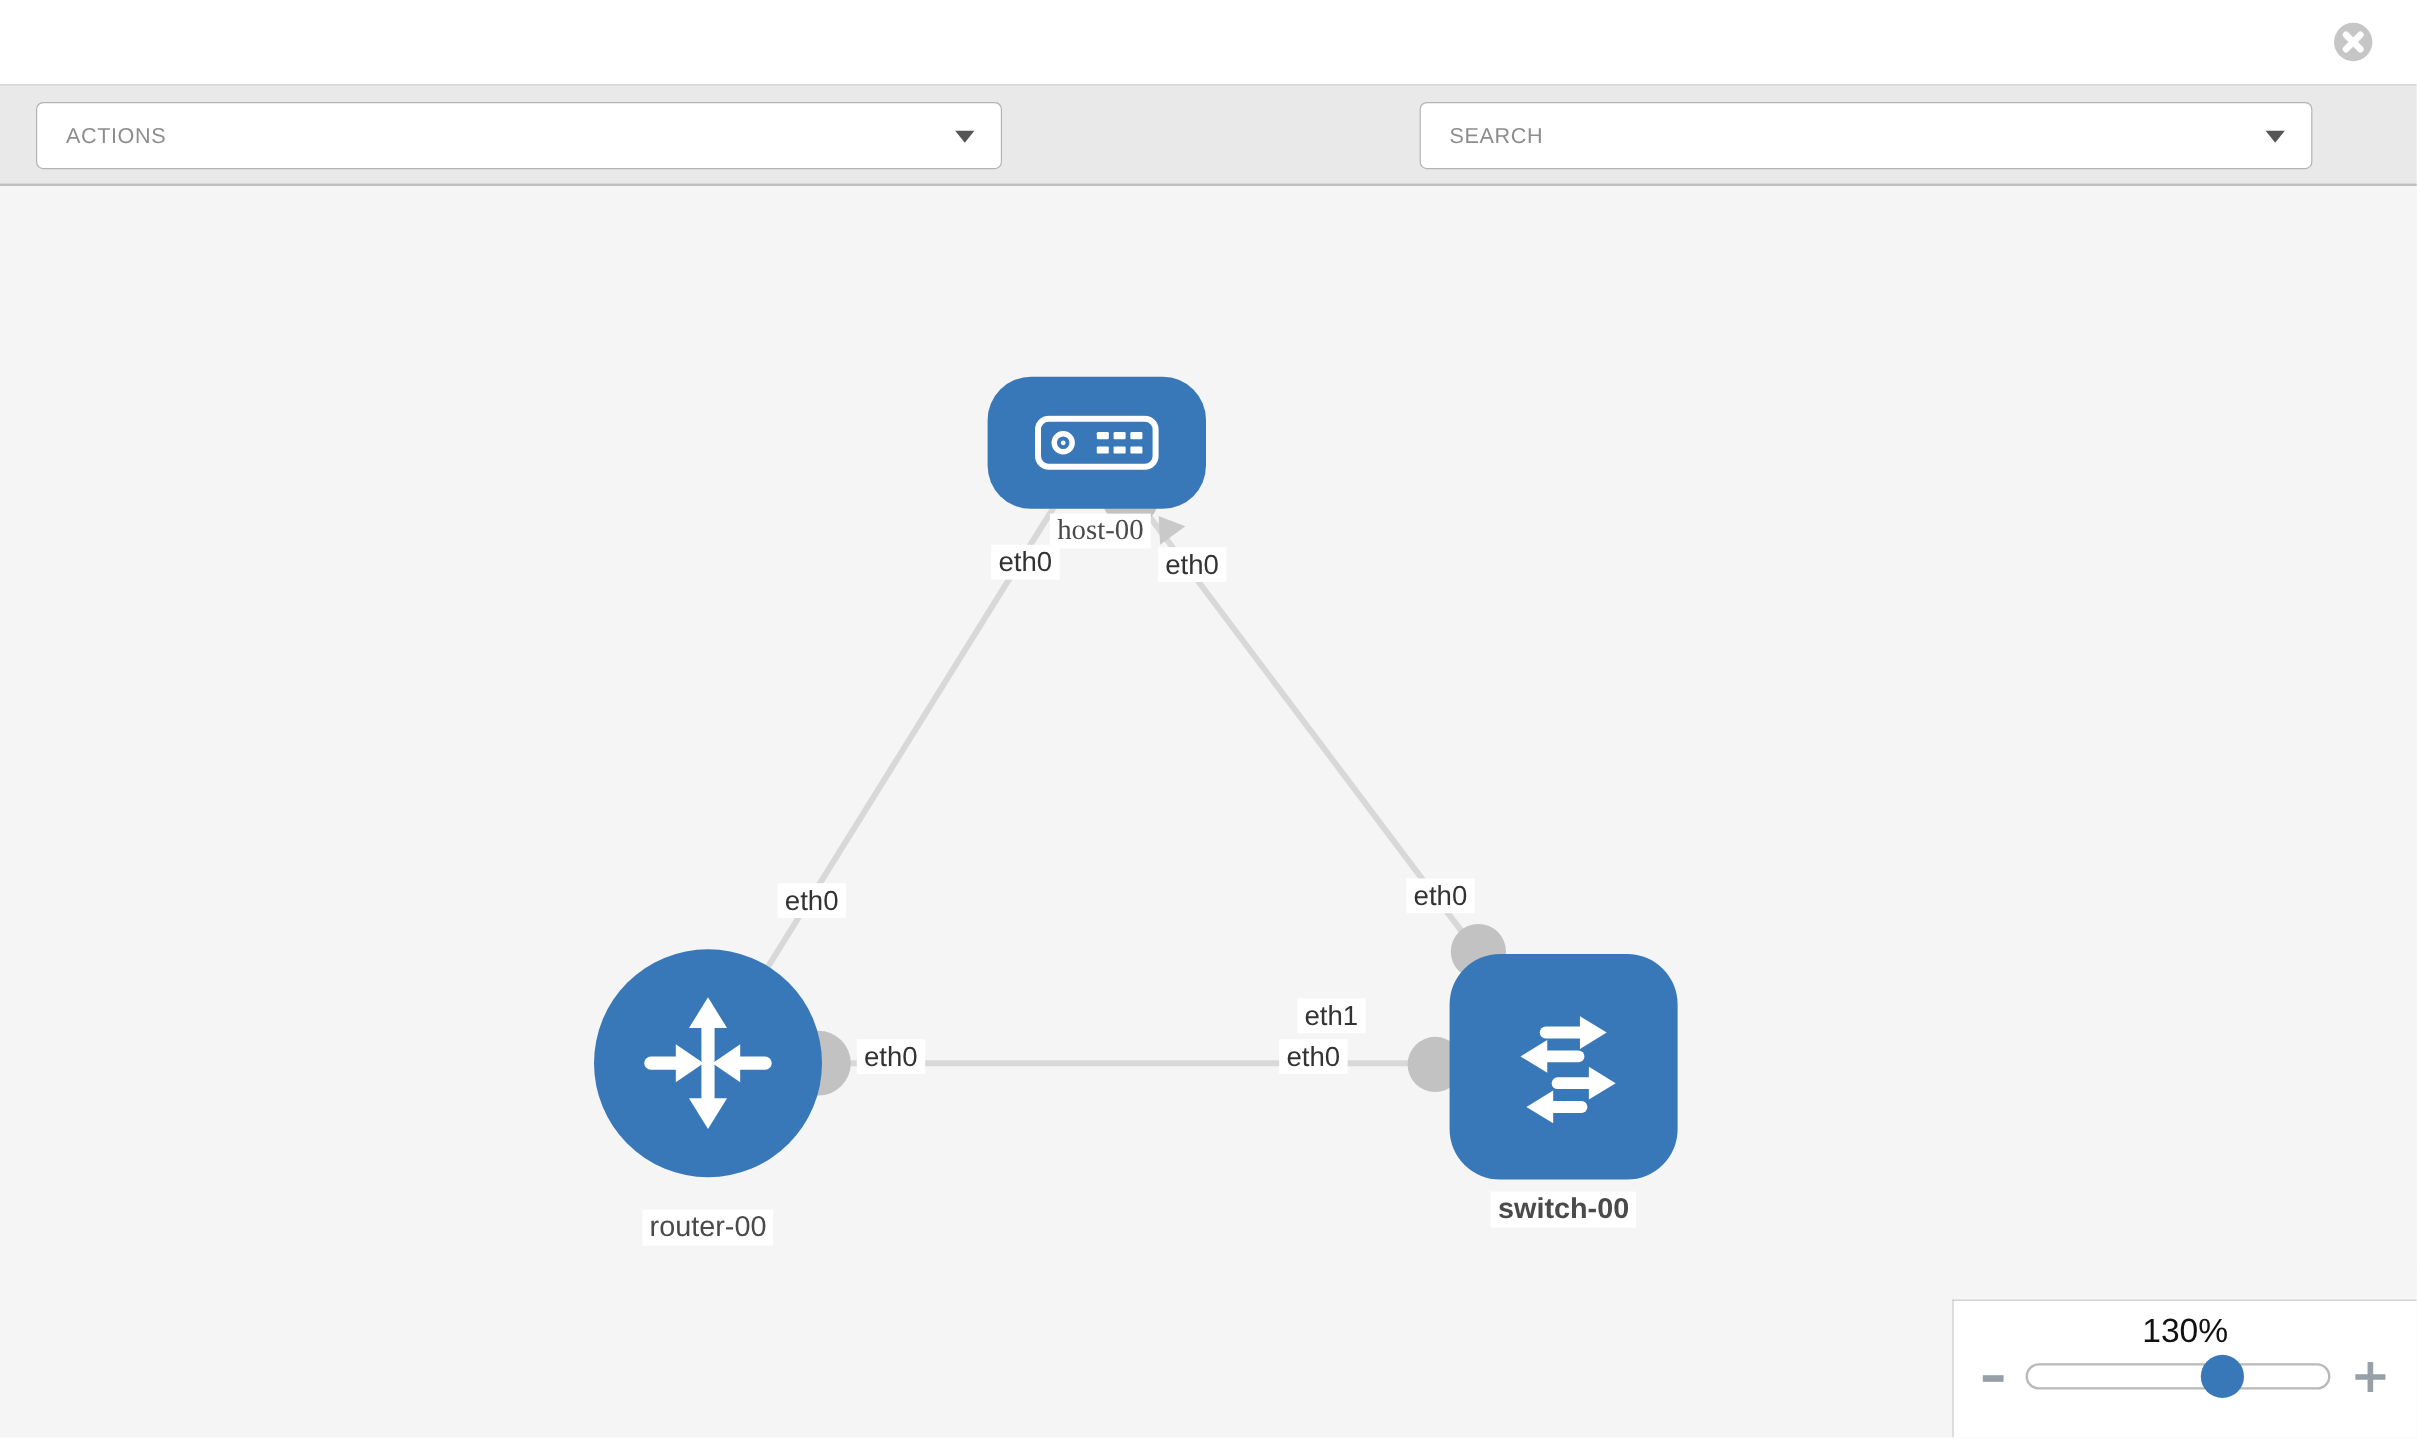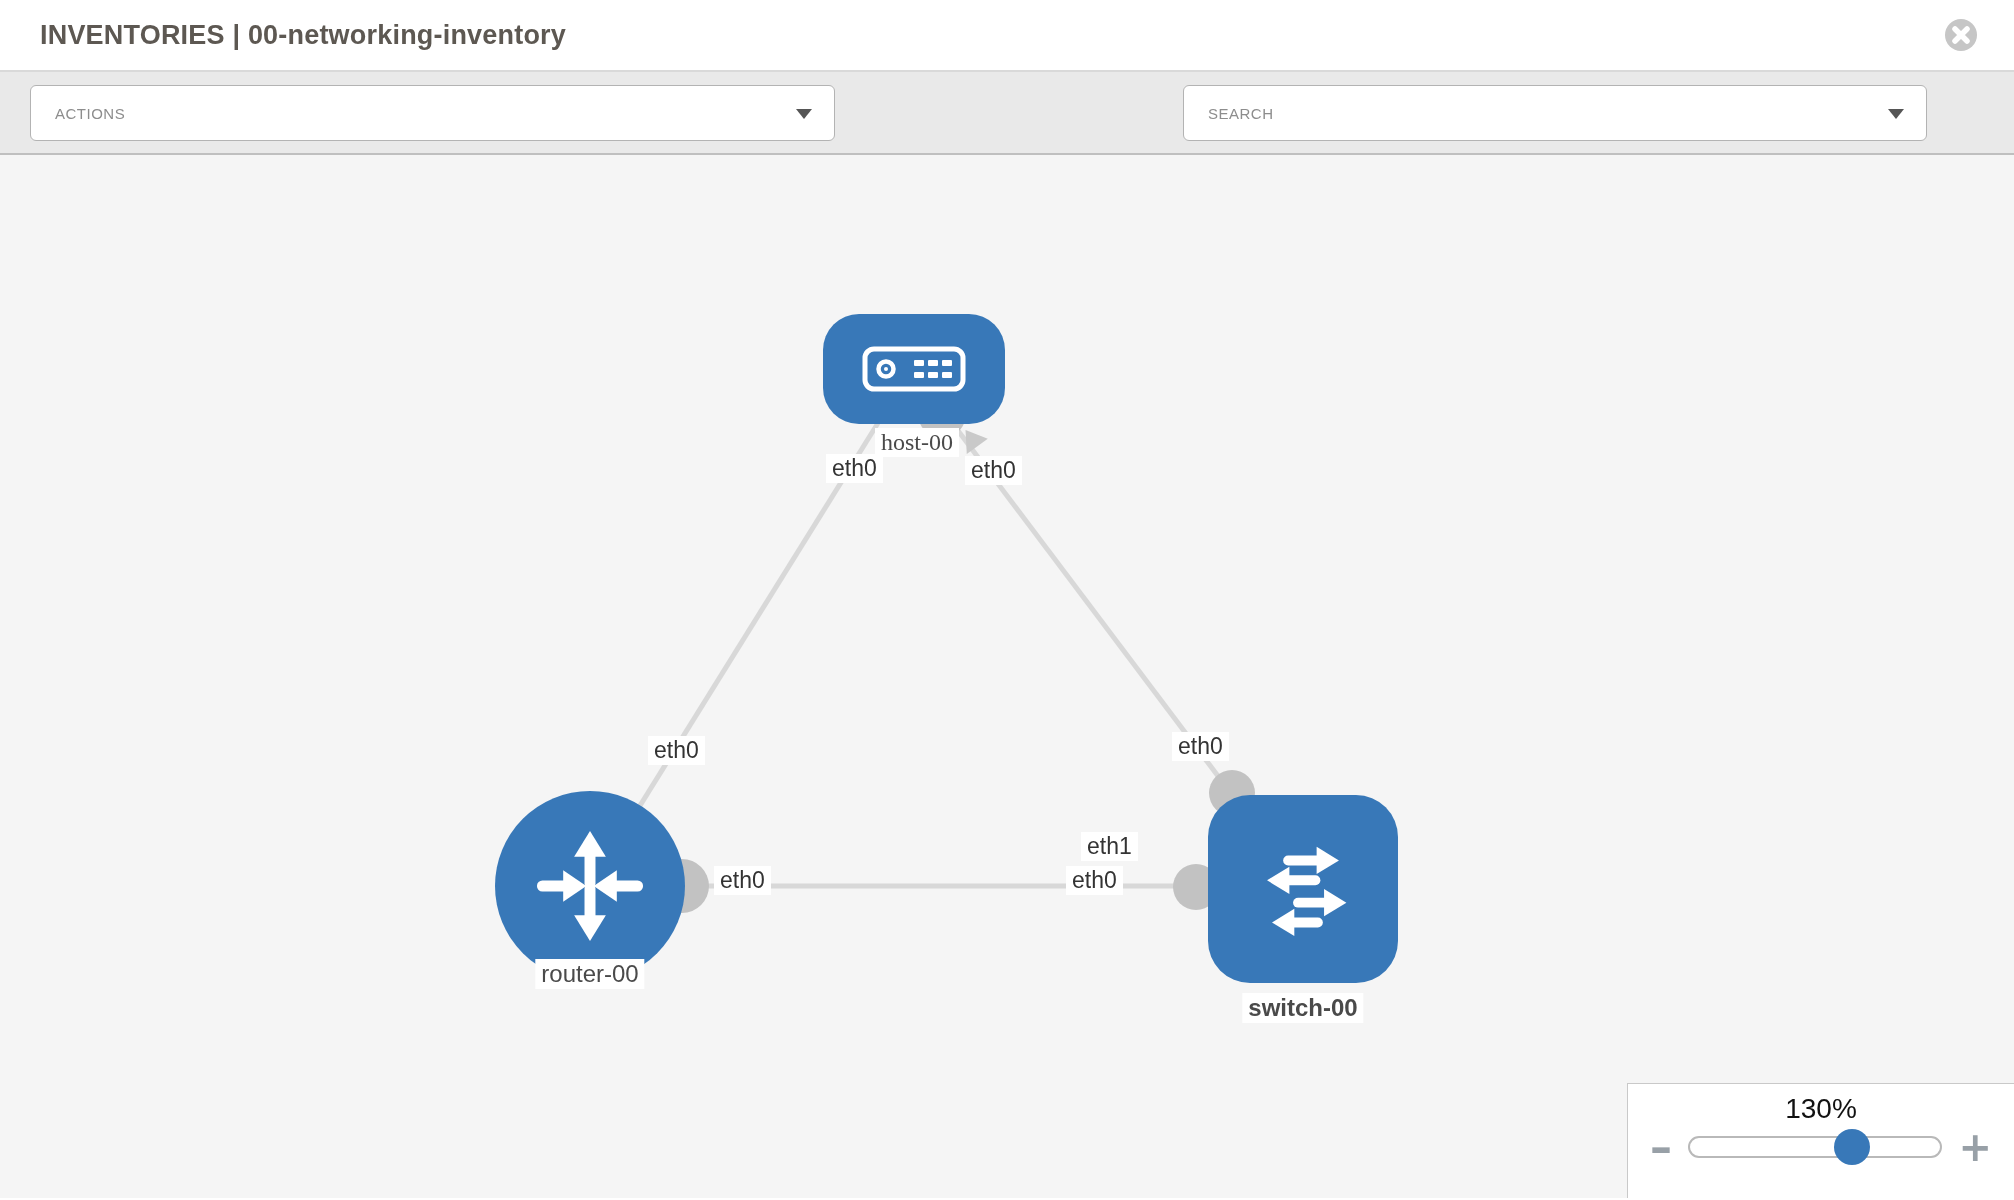--- a/index.html
+++ b/index.html
@@ -18,21 +18,21 @@
   .header{position:relative;height:72px;background:#fff;border-bottom:2px solid #d9d9d9;}
   .header .title{position:absolute;left:40px;top:50%;transform:translateY(-50%);
     font-size:27px;font-weight:bold;color:#5d5852;letter-spacing:.2px;}
   .close-btn{position:absolute;right:36px;top:18px;width:34px;height:34px;border:none;
     background:transparent;cursor:pointer;}
 
   
   .toolbar{position:relative;height:83px;background:#e9e9e9;border-bottom:2px solid #bfbfbf;}
   .select{position:absolute;top:13px;height:56px;background:#fff;border:1px solid #b3b3b3;
     border-radius:6px;display:flex;align-items:center;padding:0 24px;cursor:pointer;}
-  .select .sel-label{font-size:15px;color:#8d8d8d;letter-spacing:.5px;}
+  .select .sel-label{font-size:18px;color:#8d8d8d;letter-spacing:.5px;}
   .select .caret{position:absolute;right:22px;top:50%;margin-top:-4px;width:0;height:0;
     border-left:8px solid transparent;border-right:8px solid transparent;border-top:10px solid #555;}
   .select.actions{left:30px;width:805px;}
   .select.search{left:1183px;width:744px;}
   .tool-icon{position:absolute;top:96px;width:40px;height:40px;background:transparent;border:none;cursor:pointer;}
   .tool-icon svg{width:40px;height:40px;}
   .tool-icon.wrench{left:1048px;}
   .tool-icon.key{left:1115px;}
 
   
@@ -48,21 +48,21 @@
   .node.switch{left:1208px;top:640px;width:190px;height:188px;border-radius:42px;}
 
   .chip{position:absolute;z-index:3;background:var(--chip-bg);color:#3c3c3c;
     padding:1px 6px;white-space:nowrap;}
   .chip.node-label{font-size:24px;color:#4a4a4a;}
   .chip.if-label{font-size:23px;color:#333;}
   .center-x{transform:translateX(-50%);}
 
   
   .lbl-host{left:917px;top:273px;font-family:Liberation Serif, serif;}
-  .lbl-router{left:590px;top:804px;}
+  .lbl-router{left:590px;top:853px;}
   .lbl-switch{left:1303px;top:838px;font-weight:bold;}
   .if-host-left{left:826px;top:299px;}
   .if-host-right{left:965px;top:301px;}
   .if-router-top{left:648px;top:581px;}
   .if-switch-top{left:1172px;top:577px;}
   .if-rs-router{left:714px;top:711px;}
   .if-rs-switch-back{left:1066px;top:711px;z-index:3;}
   .if-rs-switch-front{left:1081px;top:677px;z-index:4;}
 
   
@@ -77,21 +77,20 @@
     border:2px solid #b9b9b9;border-radius:12px;cursor:pointer;}
   .zoom-thumb{position:absolute;top:50%;left:64.5%;width:36px;height:36px;border-radius:50%;
     background:var(--node-blue);transform:translate(-50%,-50%);cursor:grab;}
 </style>
 </head>
 <body>
 
 <div class="app">
 
   <div class="header">
-    <div class="title">INVENTORIES | 00-networking-inventory</div>
     <button class="close-btn" title="">
       <svg viewBox="0 0 34 34">
         <circle cx="17" cy="17" r="16" fill="#c6c6c6"></circle>
         <path d="M11 11 L23 23 M23 11 L11 23" stroke="#fff" stroke-width="5.5" stroke-linecap="round"></path>
       </svg>
     </button>
   </div>
 
   <div class="toolbar">
     <div class="select actions">

